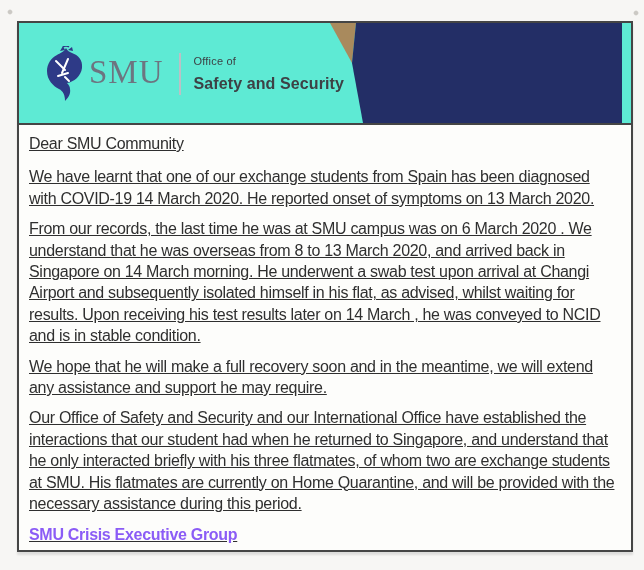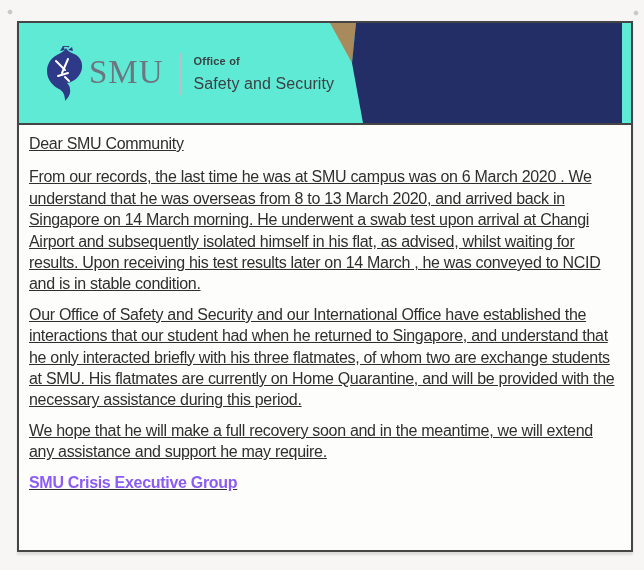--- a/index.html
+++ b/index.html
@@ -36,22 +36,22 @@
     display:flex;align-items:center;
   }
   .lion{width:40px;height:56px;flex:0 0 auto;}
   .wordmark{
     font-family:"Liberation Serif","DejaVu Serif",serif;
     font-size:33px;color:#6d7580;letter-spacing:1px;
     margin-left:4px;line-height:1;padding-bottom:4px;
   }
   .vdiv{width:2px;height:42px;background:#bcc0c5;margin:0 13px 0 15px;}
   .office{display:flex;flex-direction:column;justify-content:center;color:#3d4145;}
-  .office .l1{font-size:11px;font-weight:bold;letter-spacing:.2px;margin-bottom:8px;}
-  .office .l2{font-size:16px;font-weight:normal;letter-spacing:.1px;}
+  .office .l1{font-size:11px;font-weight:normal;letter-spacing:.2px;margin-bottom:8px;}
+  .office .l2{font-size:16px;font-weight:bold;letter-spacing:.1px;}
 
   
   .letter{
     padding:8px 12px 0 10px;
     color:#2f2f2f;
     font-size:16px;line-height:21.4px;letter-spacing:-0.3px;
     width:586px;box-sizing:content-box;text-decoration:underline;
   }
   .letter p{margin:0 0 9px 0;}
   .letter p.salutation{margin-bottom:12px;}
@@ -88,19 +88,20 @@
       <span class="vdiv"></span>
       <span class="office">
         <span class="l1">Office of</span>
         <span class="l2">Safety and Security</span>
       </span>
     </div>
   </div>
 
   <div class="letter">
     <p class="salutation">Dear SMU Community</p>
+    <p>We have learnt that one of our exchange students from Spain has been diagnosed with COVID-19 14 March 2020. He reported onset of symptoms on 13 March 2020.</p>
     <p>From our records, the last time he was at SMU campus was on 6 March 2020 . We understand that he was overseas from 8 to 13 March 2020, and arrived back in Singapore on 14 March morning. He underwent a swab test upon arrival at Changi Airport and subsequently isolated himself in his flat, as advised, whilst waiting for results. Upon receiving his test results later on 14 March , he was conveyed to NCID and is in stable condition.</p>
+    <p>We hope that he will make a full recovery soon and in the meantime, we will extend any assistance and support he may require.</p>
     <p>Our Office of Safety and Security and our International Office have established the interactions that our student had when he returned to Singapore, and understand that he only interacted briefly with his three flatmates, of whom two are exchange students at SMU. His flatmates are currently on Home Quarantine, and will be provided with the necessary assistance during this period.</p>
-    <p>We hope that he will make a full recovery soon and in the meantime, we will extend any assistance and support he may require.</p>
     <p class="signature">SMU Crisis Executive Group</p>
   </div>
 
 </div>
 
 </body></html>

